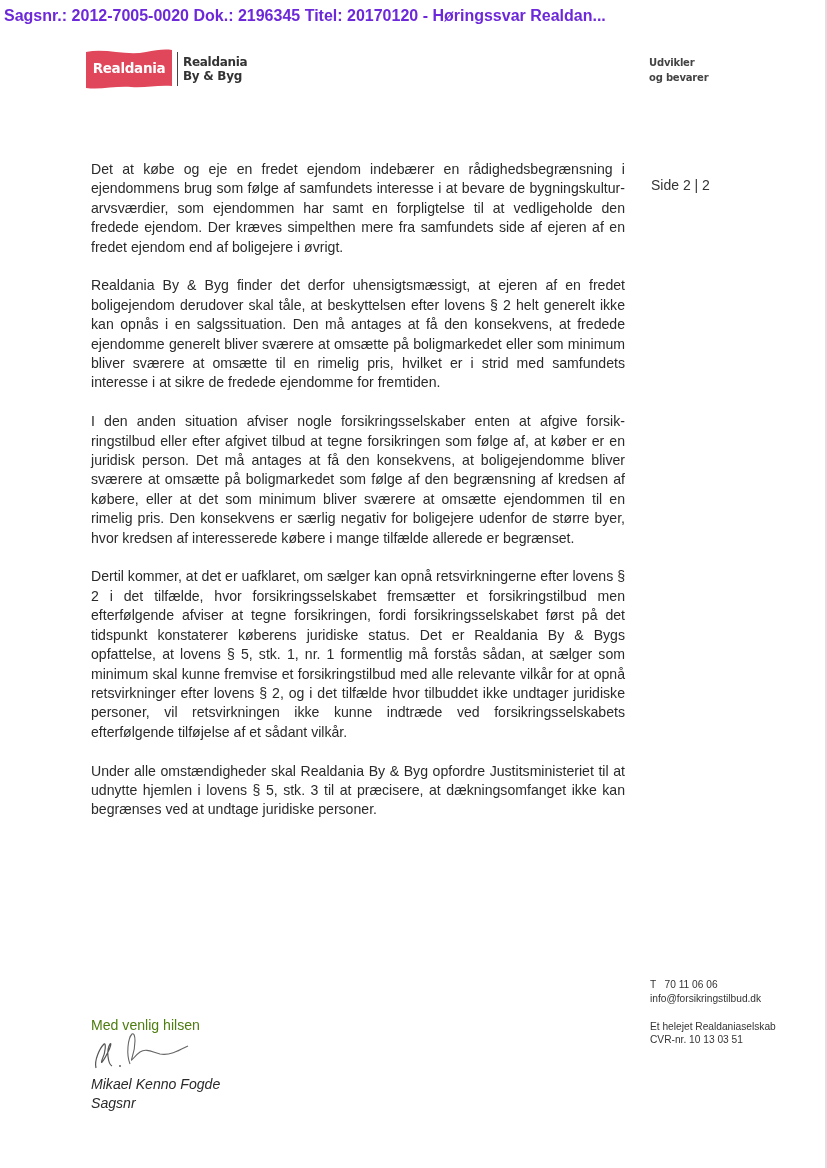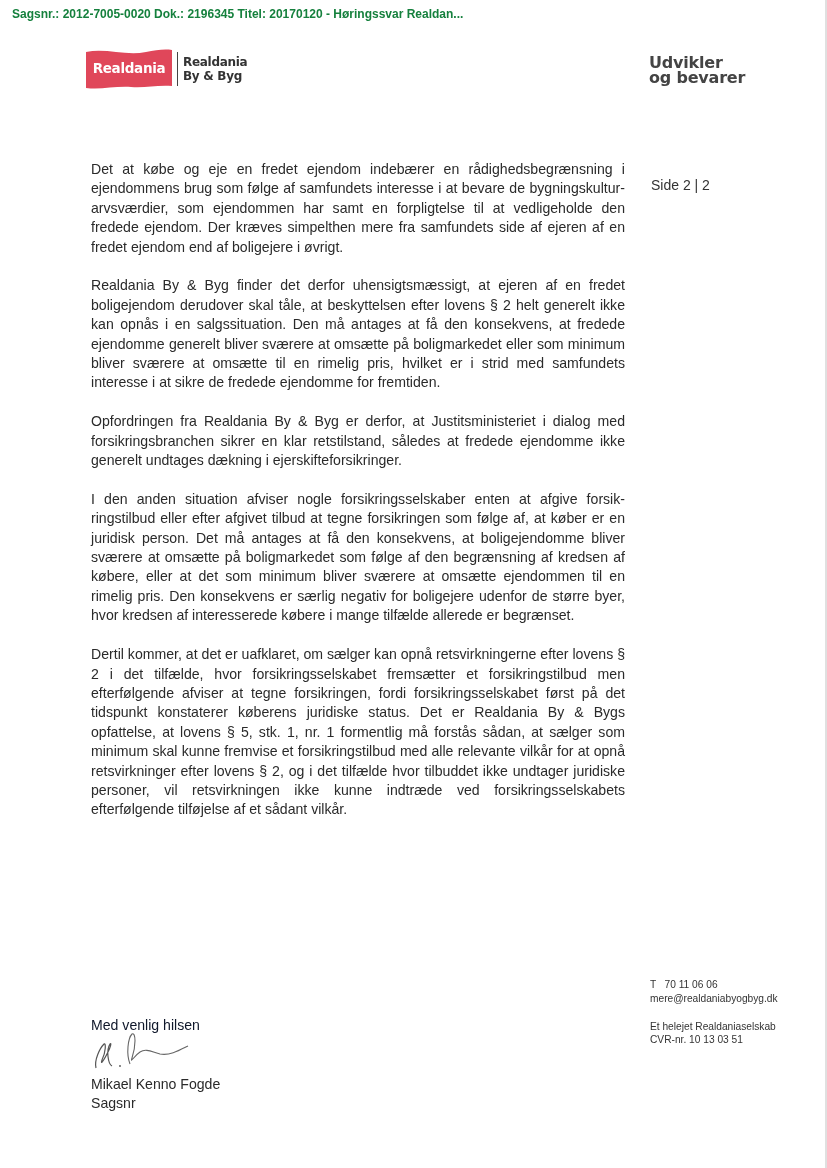--- a/index.html
+++ b/index.html
@@ -1,47 +1,47 @@
 <!DOCTYPE html>
 <html><head>
 <meta charset="utf-8">
 <style>
   html, body { margin: 0; padding: 0; background: #ffffff; }
   body {
     width: 827px; height: 1168px; position: relative; overflow: hidden;
     font-family: "Liberation Sans", sans-serif; color: #2a2a2a;
   }
   .case-header {
-    position: absolute; left: 12px; top: 7px;
+    position: absolute; left: 4px; top: 7px;
     font-family: "Liberation Sans", sans-serif; font-weight: bold;
-    font-size: 12px; color: #15803d; letter-spacing: 0px; white-space: nowrap;
+    font-size: 16px; color: #6d28d9; letter-spacing: 0px; white-space: nowrap;
   }
   .right-edge { position: absolute; right: 0; top: 0; width: 2px; height: 1168px; background: #e0e0e0; }
   .logo { position: absolute; left: 86px; top: 47px; height: 44px; display: flex; align-items: center; }
   .logo-flag { width: 86px; height: 42px; position: relative; }
   .logo-flag svg { position: absolute; left: 0; top: 0; }
   .logo-flag-text {
     position: absolute; left: 0; top: 12px; width: 86px; text-align: center;
     color: #ffffff; font-weight: bold; font-size: 13.5px; font-family: "DejaVu Sans", sans-serif; letter-spacing: -0.3px;
   }
   .logo-divider { width: 1px; height: 34px; background: #444; margin-left: 5px; margin-right: 5px; }
   .logo-sub { font-family: "DejaVu Sans", sans-serif; font-weight: bold; font-size: 12px; color: #333; line-height: 14px; letter-spacing: -0.3px; }
   .tagline {
     position: absolute; left: 649px; top: 55px; font-family: "DejaVu Sans", sans-serif;
-    font-weight: bold; font-size: 16px; line-height: 15px; color: #444; letter-spacing: -0.2px;
+    font-weight: bold; font-size: 10px; line-height: 15px; color: #444; letter-spacing: -0.2px;
   }
   .page-num { position: absolute; left: 651px; top: 177px; font-size: 14px; color: #333; }
   .body-text {
     position: absolute; left: 91px; top: 160px; width: 534px;
     font-size: 14.1px; line-height: 19.4px; color: #2a2a2a; text-align: justify;
   }
   .body-text p { margin: 0 0 19.4px 0; hyphens: manual; }
-  .closing { position: absolute; left: 91px; top: 1016px; font-size: 14.1px; line-height: 19.4px; color: #0f172a; }
+  .closing { position: absolute; left: 91px; top: 1016px; font-size: 14.1px; line-height: 19.4px; color: #4d7c0f; }
   .signature { position: absolute; left: 90px; top: 1030px; width: 110px; height: 42px; }
-  .signer { position: absolute; left: 91px; top: 1075px; font-size: 14.1px; line-height: 19.4px; color: #2a2a2a; }
+  .signer { position: absolute; left: 91px; top: 1075px; font-size: 14.1px; line-height: 19.4px; color: #2a2a2a; font-style: italic; }
   .sidebar-contact {
     position: absolute; left: 650px; top: 978px; font-size: 10.2px; line-height: 13.8px; color: #333;
   }
   .sidebar-contact .block { margin-bottom: 14px; }
 </style>
 </head>
 <body>
 
 <div class="case-header">Sagsnr.: 2012-7005-0020 Dok.: 2196345 Titel: 20170120 - Høringssvar Realdan...</div>
 <div class="right-edge"></div>
@@ -63,42 +63,42 @@
 <div class="tagline">
   <div>Udvikler</div>
   <div>og bevarer</div>
 </div>
 
 <div class="page-num">Side 2 | 2</div>
 
 <div class="body-text">
   <p>Det at købe og eje en fredet ejendom indebærer en rådighedsbegrænsning i ejendommens brug som følge af samfundets interesse i at bevare de byg­nings­kultur­arvs­værdier, som ejendommen har samt en forpligtelse til at vedli­geholde den fredede ejendom. Der kræves simpelthen mere fra samfundets side af ejeren af en fredet ejendom end af boligejere i øvrigt.</p>
   <p>Realdania By &amp; Byg finder det derfor uhensigtsmæssigt, at ejeren af en fredet boligejendom derudover skal tåle, at beskyttelsen efter lovens § 2 helt generelt ikke kan opnås i en salgssituation. Den må antages at få den konsekvens, at fredede ejendomme generelt bliver sværere at omsætte på boligmarkedet eller som minimum bliver sværere at omsætte til en rimelig pris, hvilket er i strid med samfundets interesse i at sikre de fredede ejendomme for fremtiden.</p>
-  <p>Opfordringen fra Realdania By &amp; Byg er derfor, at Justitsministeriet i dialog med forsikringsbranchen sikrer en klar retstilstand, således at fredede ejen­domme ikke generelt undtages dækning i ejerskifteforsikringer.</p>
   <p>I den anden situation afviser nogle forsikringsselskaber enten at afgive forsik­ringstilbud eller efter afgivet tilbud at tegne forsikringen som følge af, at køber er en juridisk person.  Det må antages at få den konsekvens, at boligejen­domme bliver sværere at omsætte på boligmarkedet som følge af den be­grænsning af kredsen af købere, eller at det som minimum bliver sværere at omsætte ejendommen til en rimelig pris. Den konsekvens er særlig negativ for boligejere udenfor de større byer, hvor kredsen af interesserede købere i mange tilfælde allerede er begrænset.</p>
   <p>Dertil kommer, at det er uafklaret, om sælger kan opnå retsvirkningerne efter lovens § 2 i det tilfælde, hvor forsikringsselskabet fremsætter et forsikringstil­bud men efterfølgende afviser at tegne forsikringen, fordi forsikringsselskabet først på det tidspunkt konstaterer køberens juridiske status. Det er Realdania By &amp; Bygs opfattelse, at lovens § 5, stk. 1, nr. 1 formentlig må forstås sådan, at sælger som minimum skal kunne fremvise et forsikringstilbud med alle rele­vante vilkår for at opnå retsvirkninger efter lovens § 2, og i det tilfælde hvor tilbuddet ikke undtager juridiske personer, vil retsvirkningen ikke kunne ind­træde ved forsikringsselskabets efterfølgende tilføjelse af et sådant vilkår.</p>
+  <p>Under alle omstændigheder skal Realdania By &amp; Byg opfordre Justitsministe­riet til at udnytte hjemlen i lovens § 5, stk. 3 til at præcisere, at dæknings­omfanget ikke kan begrænses ved at undtage juridiske personer.</p>
 </div>
 
 <div class="closing">Med venlig hilsen</div>
 
 <div class="signature">
   <svg width="110" height="42" viewBox="0 0 110 42">
     <path d="M6 38 C 4 30, 10 18, 14 14 C 16 12, 16 22, 12 30 C 10 36, 14 30, 18 22 C 20 18, 22 12, 20 14 C 16 20, 18 34, 22 36" fill="none" stroke="#555" stroke-width="1.2"></path>
     <path d="M40 34 C 36 24, 38 8, 42 4 C 46 2, 46 16, 42 28 C 40 34, 44 26, 50 22 C 56 18, 62 22, 70 24 C 80 26, 90 20, 98 16" fill="none" stroke="#666" stroke-width="1.1"></path>
     <circle cx="30" cy="36" r="0.9" fill="#555"></circle>
   </svg>
 </div>
 
 <div class="signer">
   <div>Mikael Kenno Fogde</div>
   <div>Sagsnr</div>
 </div>
 
 <div class="sidebar-contact">
   <div class="block">
     <div style="white-space:pre;">T   70 11 06 06</div>
-    <div>mere@realdaniabyogbyg.dk</div>
+    <div>info@forsikringstilbud.dk</div>
   </div>
   <div class="block">
     <div>Et helejet Realdaniaselskab</div>
     <div>CVR-nr. 10 13 03 51</div>
   </div>
 </div>
 
 </body></html>

